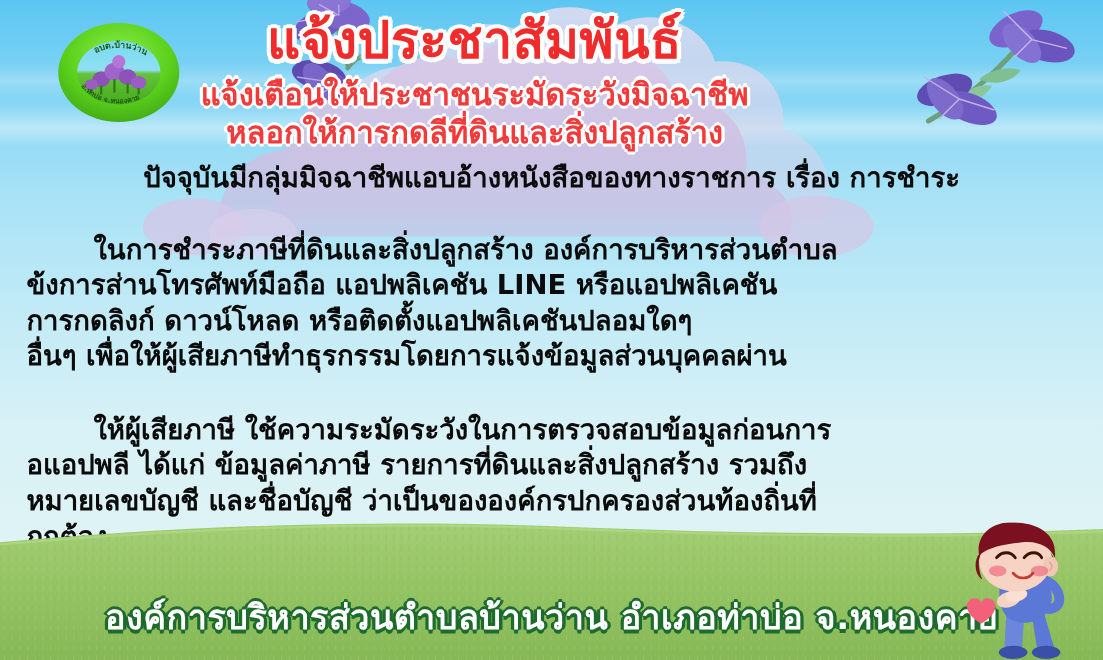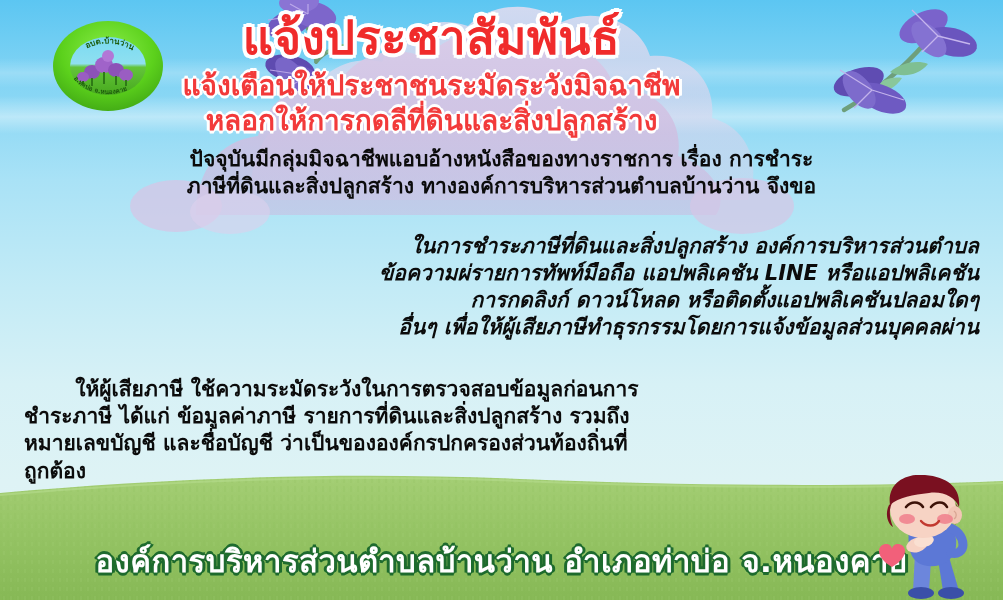--- a/index.html
+++ b/index.html
@@ -113,30 +113,30 @@
   }
   .sub-title .sub-line { display: block; }
 
   
   .body-copy {
     position: absolute;
     left: 24px;
     top: 146px;
     width: 955px;
     color: #0B0B0B;
-    font-size: 21px;
+    font-size: 25px;
     font-weight: bold;
     line-height: 1.30;
   }
 
   .para { margin: 0 0 6px 0; }
   .para .ln { display: block; white-space: pre; }
 
   .para-1 { text-align: center; }
-  .para-2 { margin-top: 32px; text-align: right; font-style: italic; }
+  .para-2 { margin-top: 32px; text-align: left; }
   .para-3 { margin-top: 34px; text-align: left; }
 
   
   .ground {
     position: absolute;
     left: 0;
     bottom: 0;
     width: 1003px;
     height: 135px;
   }
@@ -293,33 +293,32 @@
     <div class="sub-title">
       <span class="sub-line">แจ้งเตือนให้ประชาชนระมัดระวังมิจฉาชีพ</span>
       <span class="sub-line">หลอกให้การกดลีที่ดินและสิ่งปลูกสร้าง</span>
     </div>
   </div>
 
   <div class="body-copy">
 
     <div class="para para-1">
       <span class="ln">ปัจจุบันมีกลุ่มมิจฉาชีพแอบอ้างหนังสือของทางราชการ เรื่อง การชำระ</span>
-      <span class="ln">ภาษีที่ดินและสิ่งปลูกสร้าง ทางองค์การบริหารส่วนตำบลบ้านว่าน จึงขอ</span>
     </div>
 
     <div class="para para-2">
       <span class="ln">       ในการชำระภาษีที่ดินและสิ่งปลูกสร้าง องค์การบริหารส่วนตำบล</span>
-      <span class="ln">ข้อความผ่รายการทัพท์มือถือ แอปพลิเคชัน LINE หรือแอปพลิเคชัน</span>
+      <span class="ln">ข้งการส่านโทรศัพท์มือถือ แอปพลิเคชัน LINE หรือแอปพลิเคชัน</span>
       <span class="ln">การกดลิงก์ ดาวน์โหลด หรือติดตั้งแอปพลิเคชันปลอมใดๆ</span>
       <span class="ln">อื่นๆ เพื่อให้ผู้เสียภาษีทำธุรกรรมโดยการแจ้งข้อมูลส่วนบุคคลผ่าน</span>
     </div>
 
     <div class="para para-3">
       <span class="ln">       ให้ผู้เสียภาษี ใช้ความระมัดระวังในการตรวจสอบข้อมูลก่อนการ</span>
-      <span class="ln">ชำระภาษี ได้แก่ ข้อมูลค่าภาษี รายการที่ดินและสิ่งปลูกสร้าง รวมถึง</span>
+      <span class="ln">อแอปพลี ได้แก่ ข้อมูลค่าภาษี รายการที่ดินและสิ่งปลูกสร้าง รวมถึง</span>
       <span class="ln">หมายเลขบัญชี และชื่อบัญชี ว่าเป็นขององค์กรปกครองส่วนท้องถิ่นที่</span>
       <span class="ln">ถูกต้อง</span>
     </div>
 
   </div>
 
   <svg class="ground" viewBox="0 0 1003 135" preserveAspectRatio="none">
     <defs>
       <linearGradient id="grassGrad" x1="0" y1="0" x2="0" y2="1">
         <stop offset="0%" stop-color="#A4CE74"></stop>

